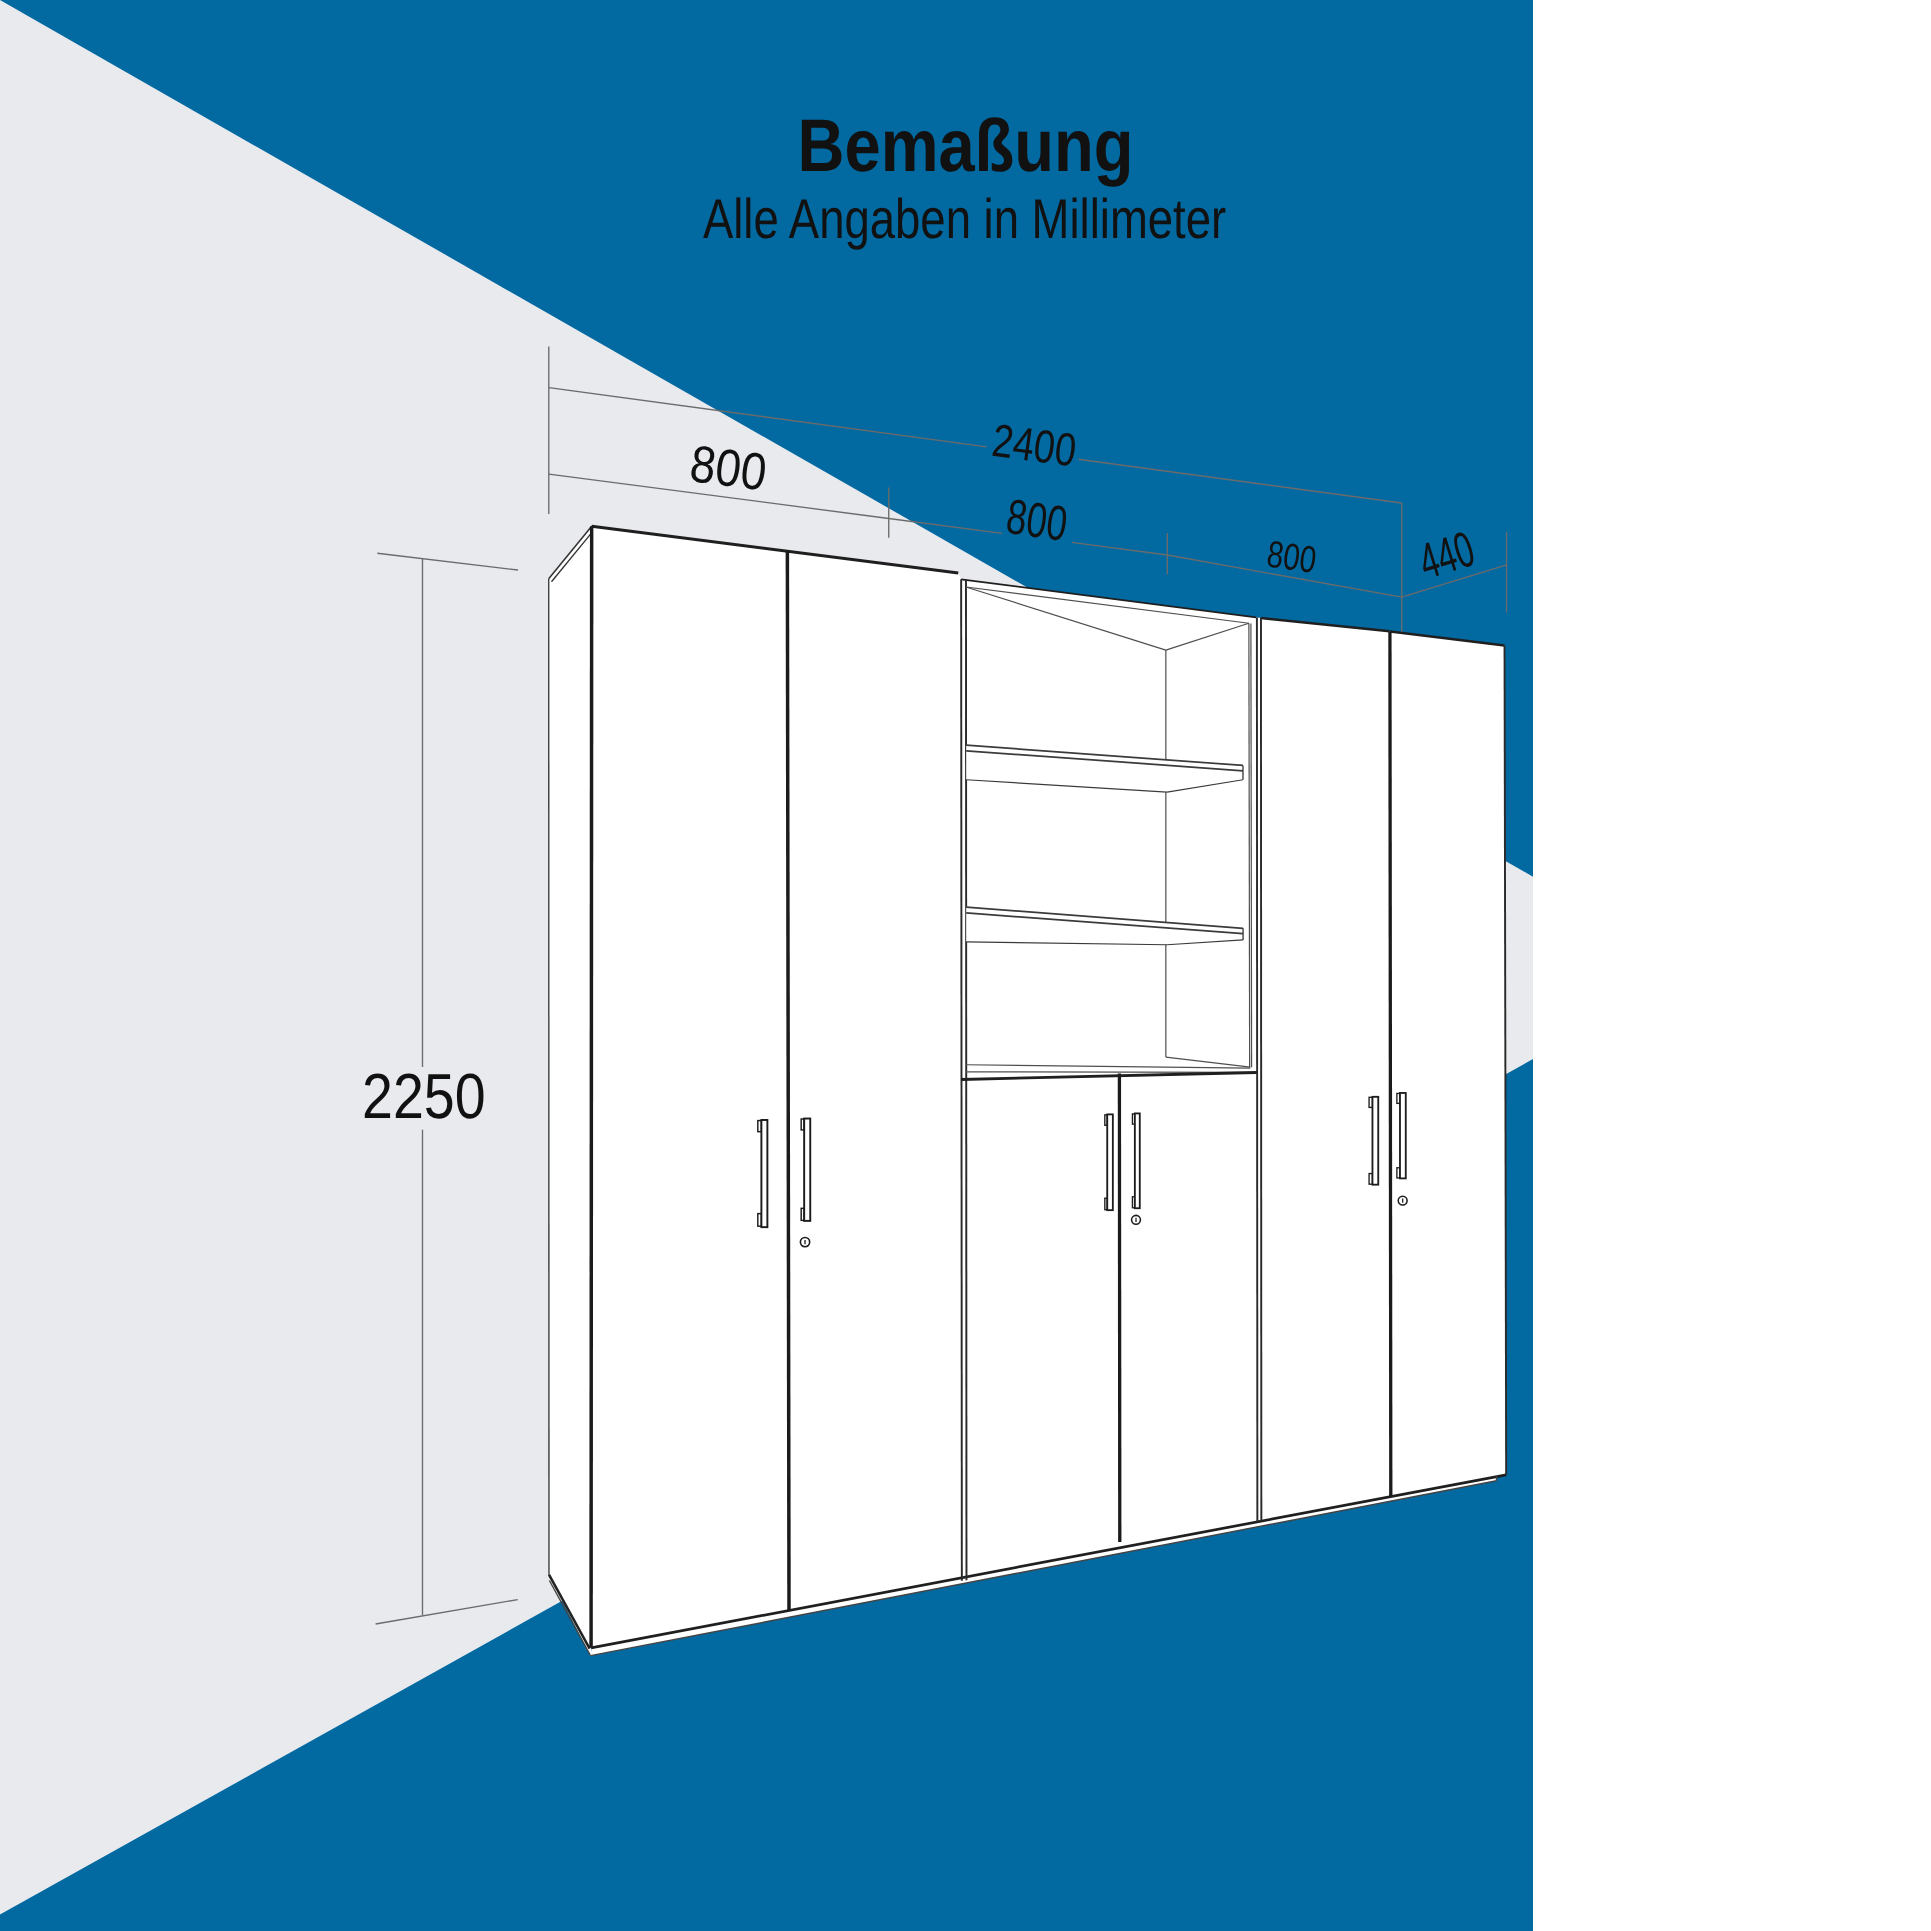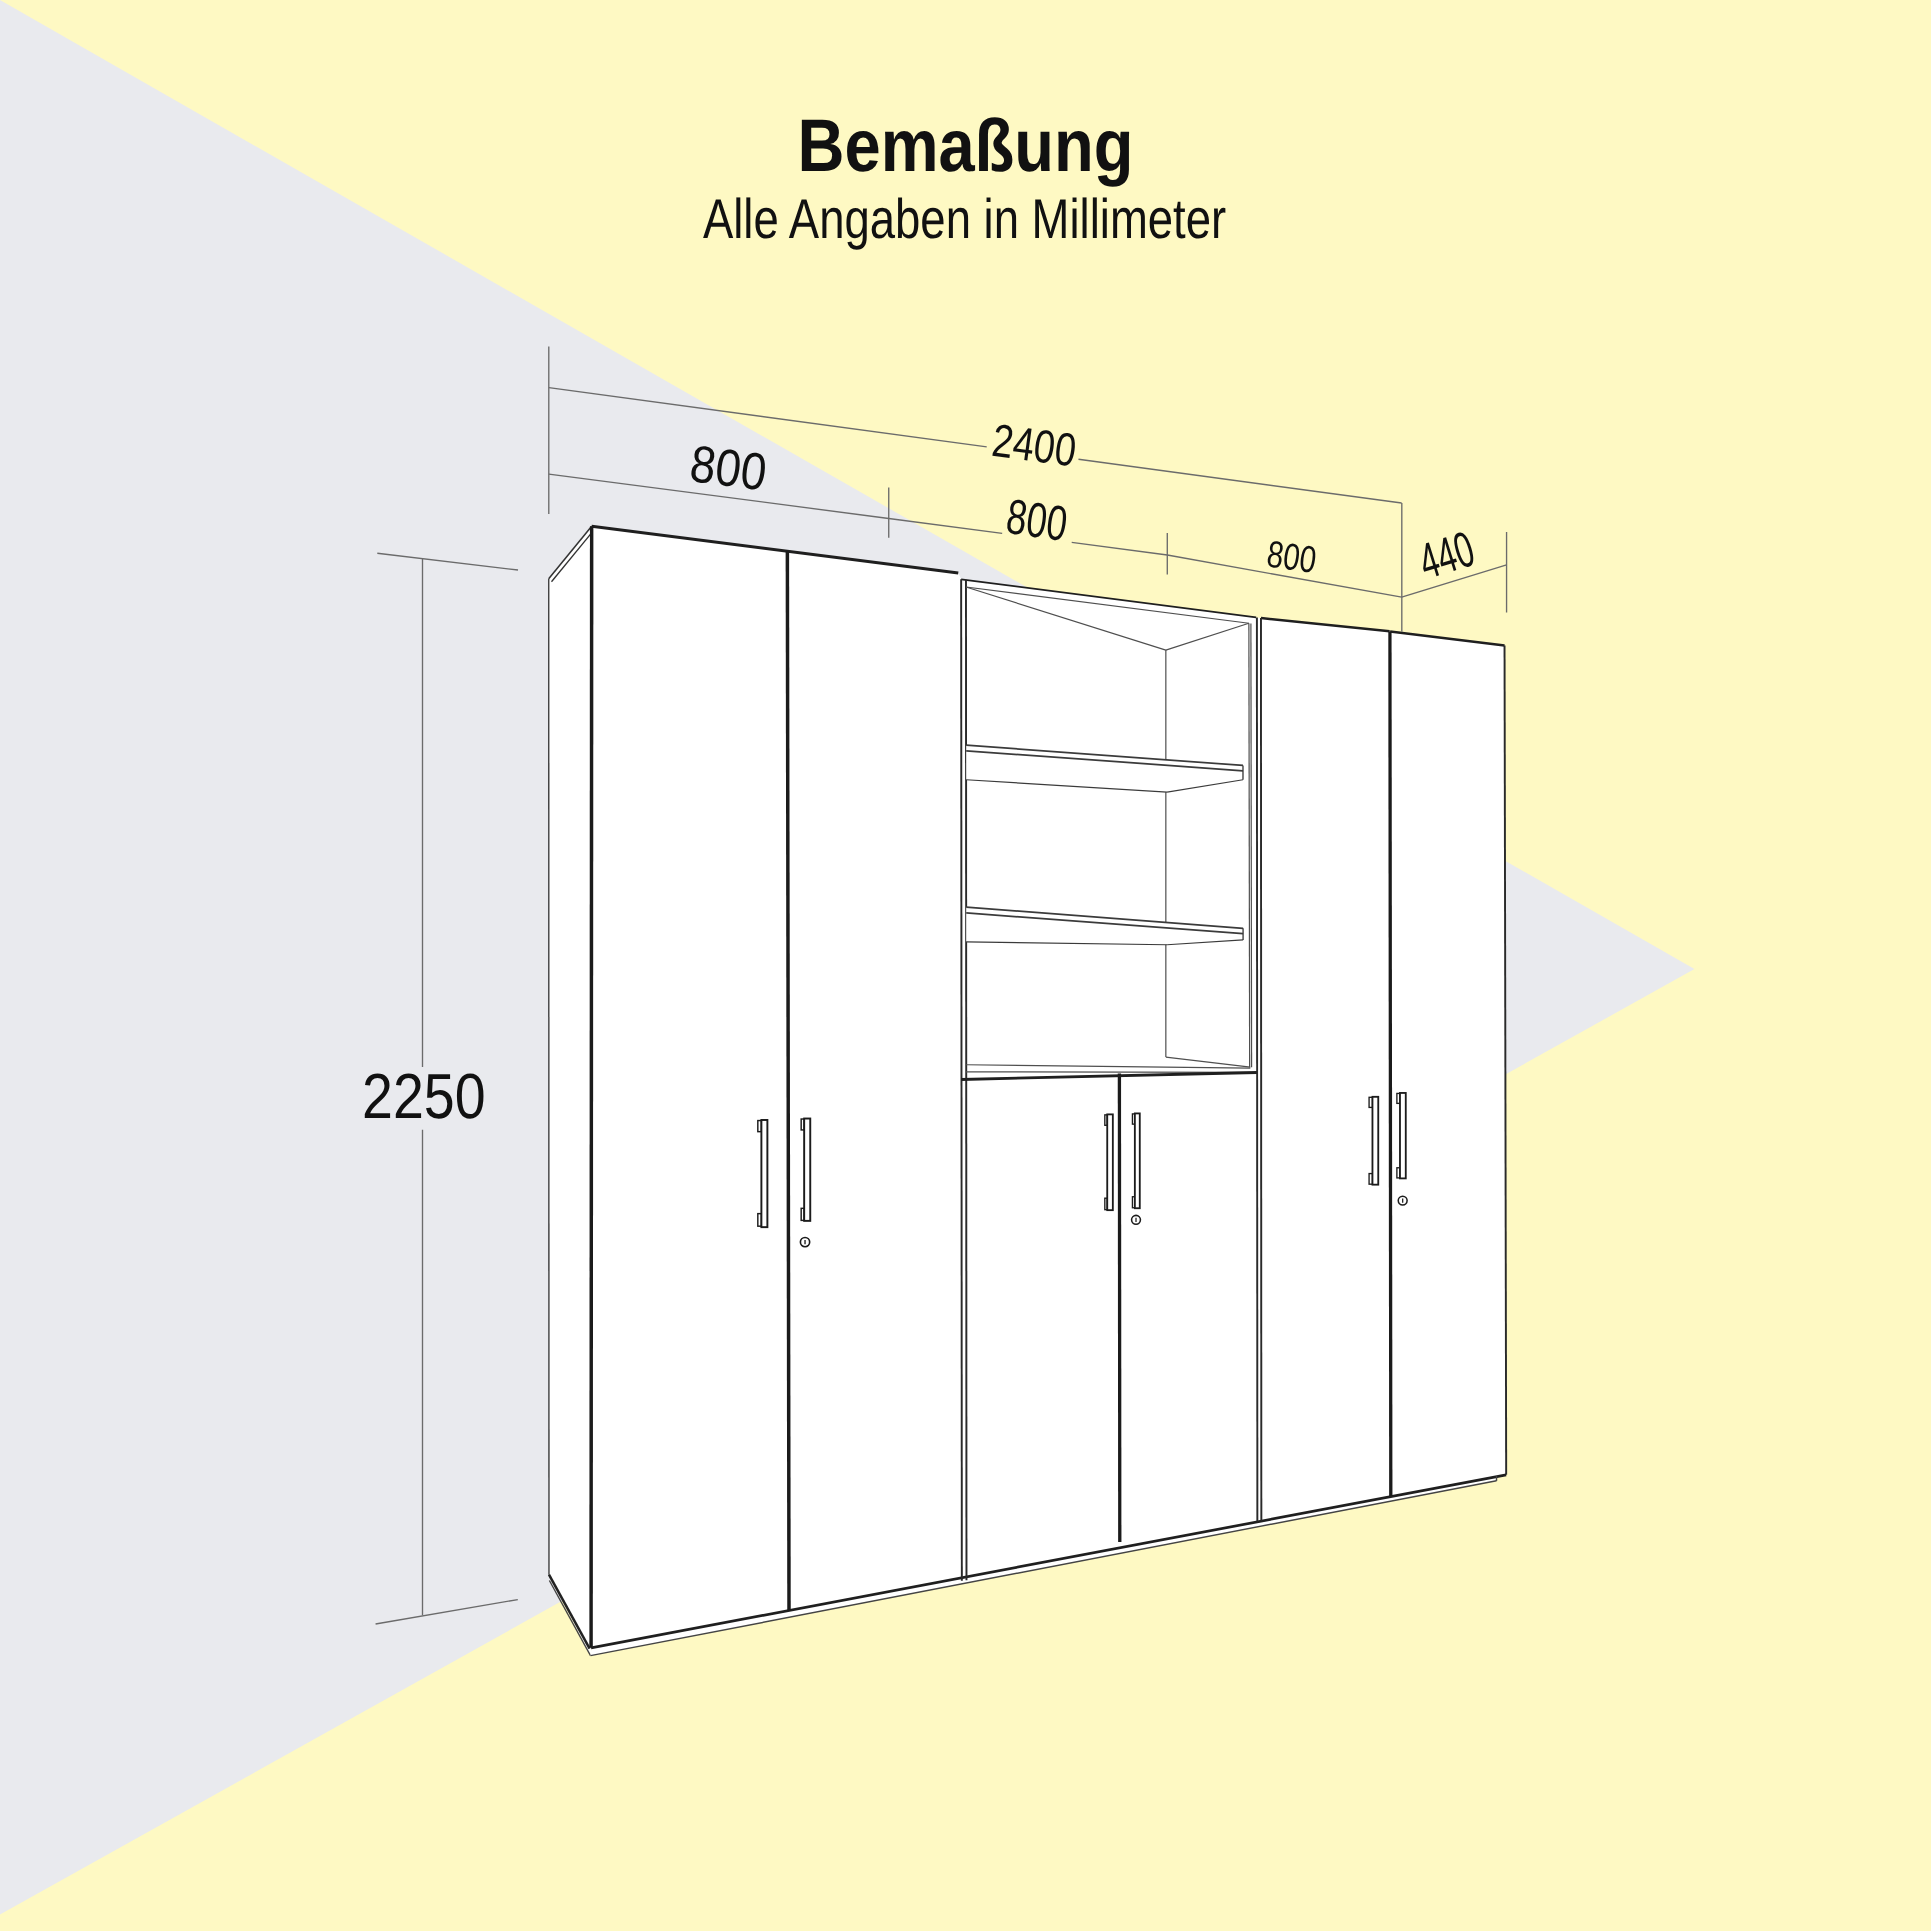--- a/index.html
+++ b/index.html
@@ -1,16 +1,16 @@
 <!DOCTYPE html>
 <html><head>
 <meta charset="utf-8">
 <style>
   html,body{margin:0;padding:0;background:#ffffff;}
-  .page{width:1931px;height:1931px;position:relative;overflow:hidden;background:#fef9c3;
+  .page{width:1533px;height:1931px;position:relative;overflow:hidden;background:#0369a1;
         font-family:"Liberation Sans", sans-serif;}
   svg{position:absolute;left:0;top:0;}
   svg text{text-rendering:geometricPrecision;}
   text{fill:#111111;}
 </style>
 </head>
 <body>
 <div class="page">
 <svg width="1931" height="1931" viewBox="0 0 2000 2000">
 

